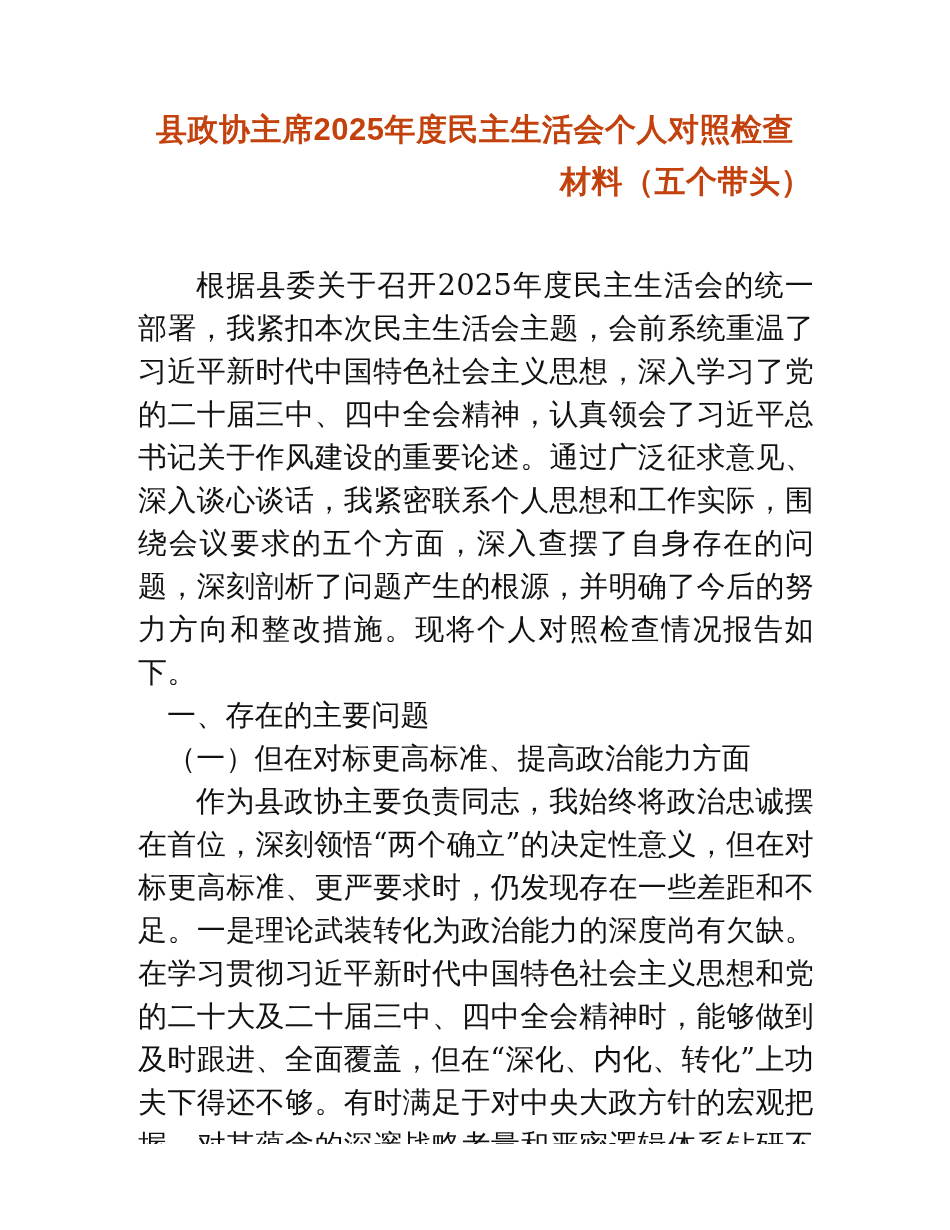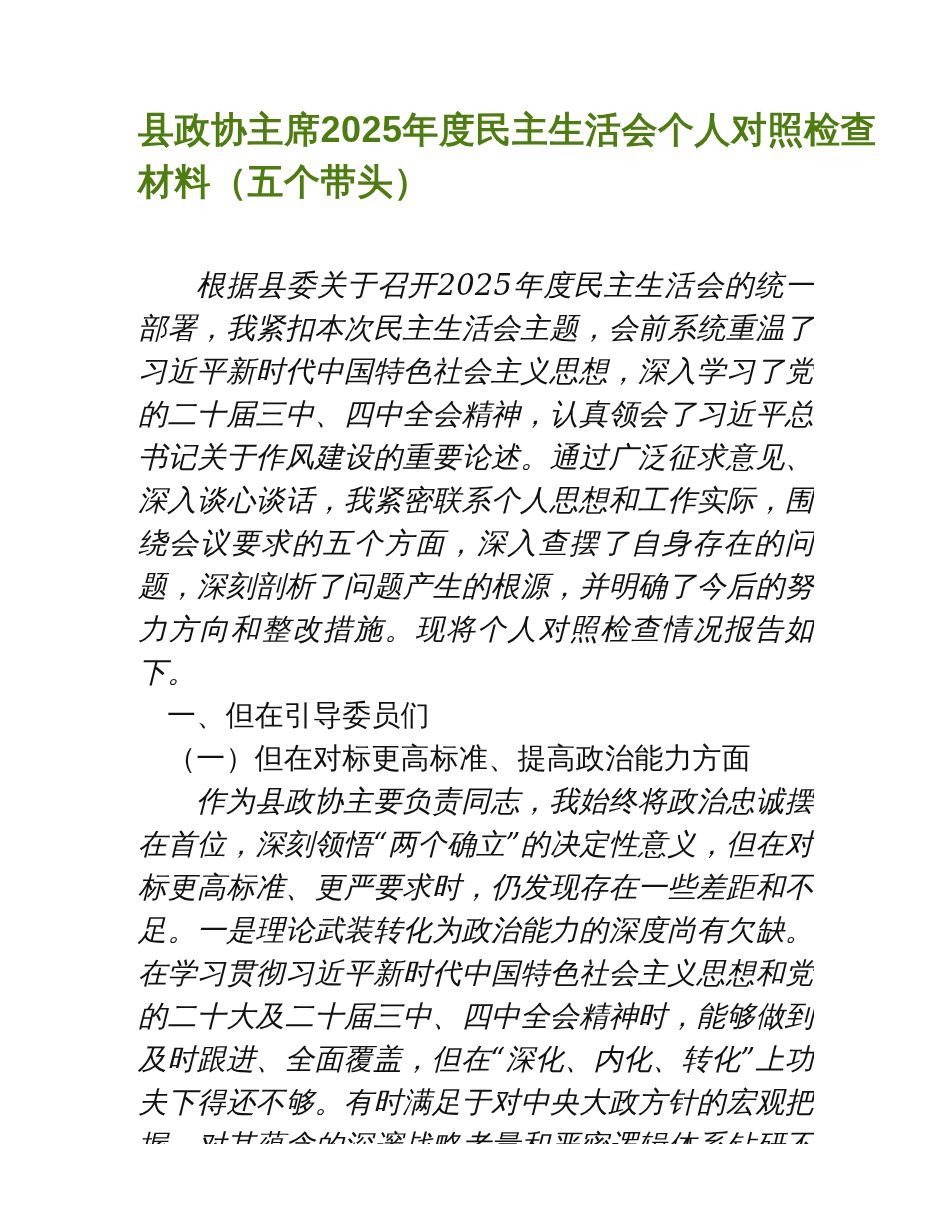--- a/index.html
+++ b/index.html
@@ -27,31 +27,31 @@
 
   
   .doc-title {
     position: absolute;
     left: 138px;
     top: 104px;
     width: 674px;
     text-align: center;
     font-family: "Liberation Sans", "DejaVu Sans", sans-serif;
     font-weight: bold;
-    font-size: 36px;
+    font-size: 31px;
     line-height: 52px;
     letter-spacing: 0.5px;
-    color: #4d7c0f;
+    color: #c2410c;
   }
   .doc-title .tline {
     display: block;
     white-space: pre;
   }
   .doc-title .tline.line2 {
-    text-align: left;
+    text-align: right;
   }
 
   
   .body-area {
     position: absolute;
     left: 138px;
     top: 264px;
     width: 676px;
   }
 
@@ -61,36 +61,36 @@
     font-family: "DejaVu Serif", "Liberation Serif", serif;
     font-size: 29px;
     line-height: 43px;
     color: #111111;
     text-align: justify;
     text-justify: inter-character;
     letter-spacing: 0.2px;
     white-space: normal;
     word-break: break-all;
   }
-  .para.indent2 { text-indent: 2em; font-style: italic; }
+  .para.indent2 { text-indent: 2em; }
   .para.indent1 { text-indent: 1em; }
 
   
   .body-area { overflow: hidden; height: 880px; }
 </style>
 </head>
 <body>
 
 <div class="page">
 
   <div class="doc-title">
     <span class="tline line1">县政协主席2025年度民主生活会个人对照检查</span>
     <span class="tline line2">材料（五个带头）</span>
   </div>
 
   <div class="body-area">
     <p class="para indent2">根据县委关于召开2025年度民主生活会的统一部署，我紧扣本次民主生活会主题，会前系统重温了习近平新时代中国特色社会主义思想，深入学习了党的二十届三中、四中全会精神，认真领会了习近平总书记关于作风建设的重要论述。通过广泛征求意见、深入谈心谈话，我紧密联系个人思想和工作实际，围绕会议要求的五个方面，深入查摆了自身存在的问题，深刻剖析了问题产生的根源，并明确了今后的努力方向和整改措施。现将个人对照检查情况报告如下。</p>
-    <p class="para indent1">一、但在引导委员们</p>
+    <p class="para indent1">一、存在的主要问题</p>
     <p class="para indent1">（一）但在对标更高标准、提高政治能力方面</p>
     <p class="para indent2">作为县政协主要负责同志，我始终将政治忠诚摆在首位，深刻领悟“两个确立”的决定性意义，但在对标更高标准、更严要求时，仍发现存在一些差距和不足。一是理论武装转化为政治能力的深度尚有欠缺。在学习贯彻习近平新时代中国特色社会主义思想和党的二十大及二十届三中、四中全会精神时，能够做到及时跟进、全面覆盖，但在“深化、内化、转化”上功夫下得还不够。有时满足于对中央大政方针的宏观把握，对其蕴含的深邃战略考量和严密逻辑体系钻研不够透彻。例如，在主持县政协常委会学习贯彻党的二十届四中全会精神时，我主要围绕全会公报的要点进行了解读和部署，但在引导委员们</p>
   </div>
 
 </div>
 
 </body></html>

